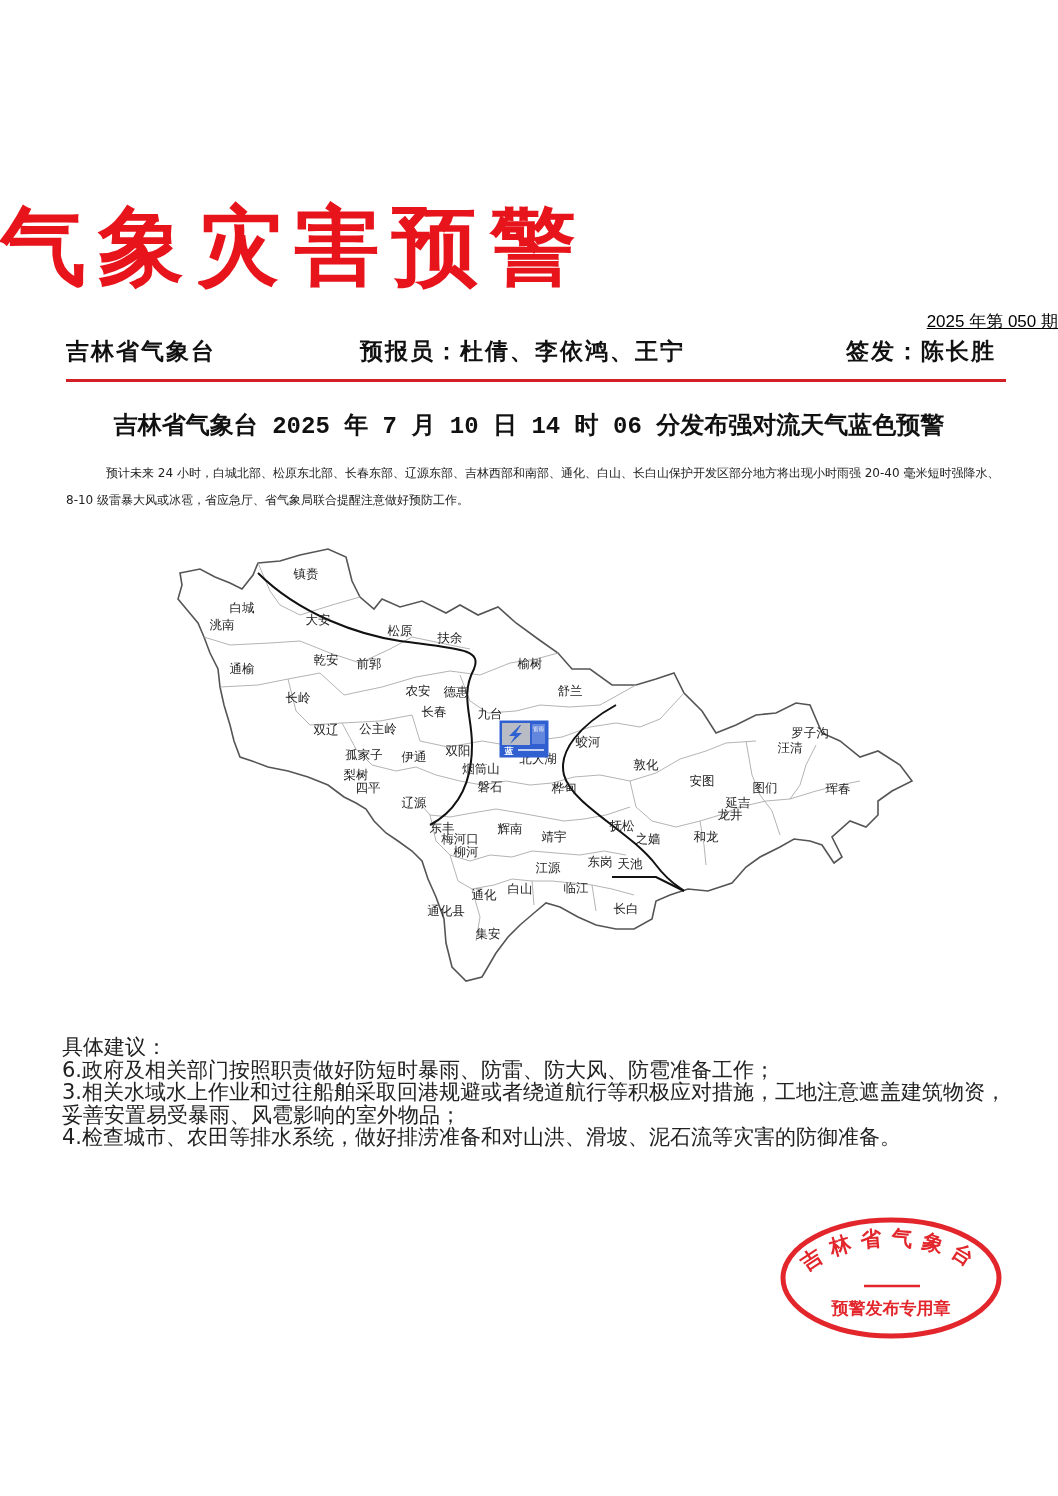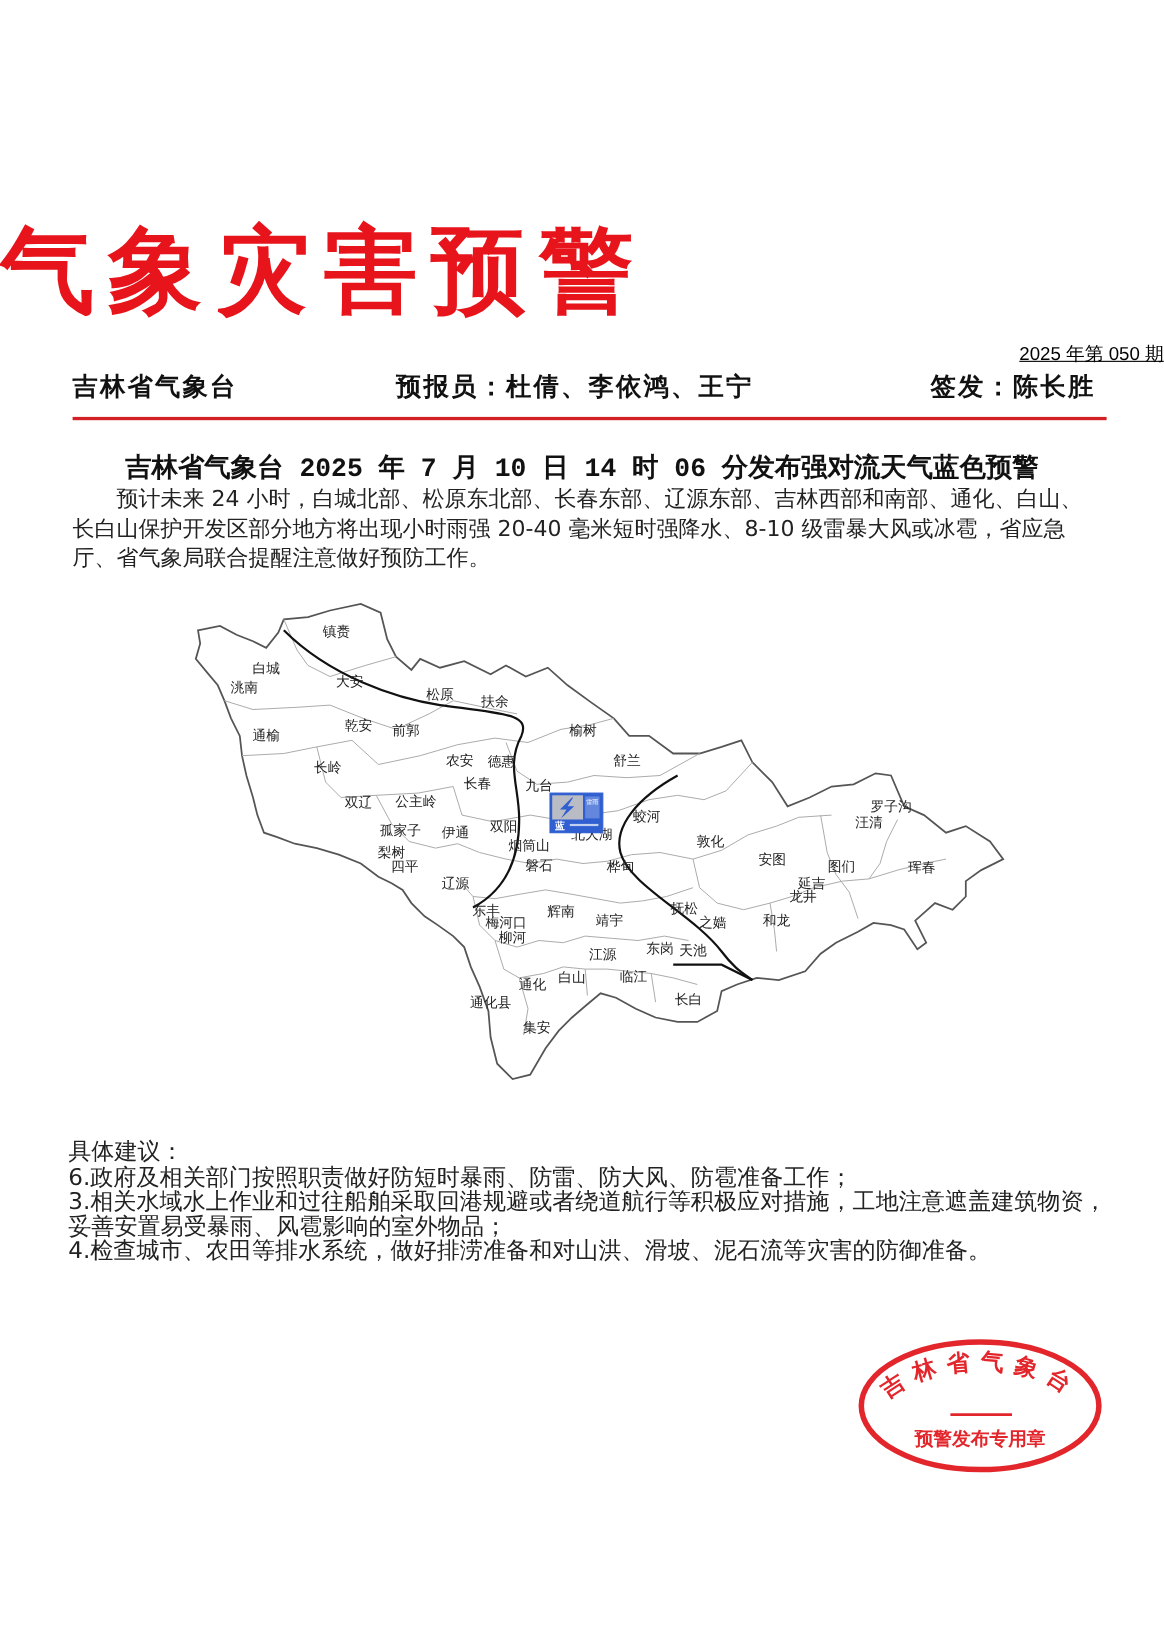--- a/index.html
+++ b/index.html
@@ -12,21 +12,21 @@
     #issue-no { left: 0; width: 1058px; top: 310px; text-align: right; font-size: 17px;
       font-family: "Liberation Sans", sans-serif; color: #000000; text-decoration: underline; }
     .meta { top: 336px; font-size: 23px; font-weight: bold; letter-spacing: 2px;
       font-family: "DejaVu Serif", "Liberation Serif", serif; color: #111; }
     #org { left: 66px; }
     #forecasters { left: 360px; }
     #signer { right: 62px; }
     #rule { left: 66px; width: 940px; top: 379px; height: 3px; background: #d31f26; }
     #headline { left: 0; width: 1058px; top: 393px; text-align: center; font-size: 24px;
       font-weight: bold; color: #111; font-family: Liberation Mono, monospace; margin-top: 16px; }
-    #body-text { left: 66px; width: 935px; top: 440px; font-size: 20px; line-height: 27px;
+    #body-text { left: 66px; width: 935px; top: 460px; font-size: 12px; line-height: 27px;
       text-indent: 40px; color: #222; font-family: "DejaVu Sans", sans-serif; }
     #map { left: 160px; top: 545px; width: 760px; height: 445px; }
     #map svg { width: 100%; height: 100%; }
     .place { font-size: 12.5px; fill: #222; font-family: "DejaVu Sans", sans-serif; }
     #advice { left: 62px; width: 950px; top: 1036px; font-size: 21px; line-height: 22.5px;
       color: #222; font-family: "DejaVu Sans", sans-serif; }
     #advice div { margin: 0; }
     #stamp { left: 778px; top: 1214px; width: 226px; height: 128px; }
   </style>
 </head>

